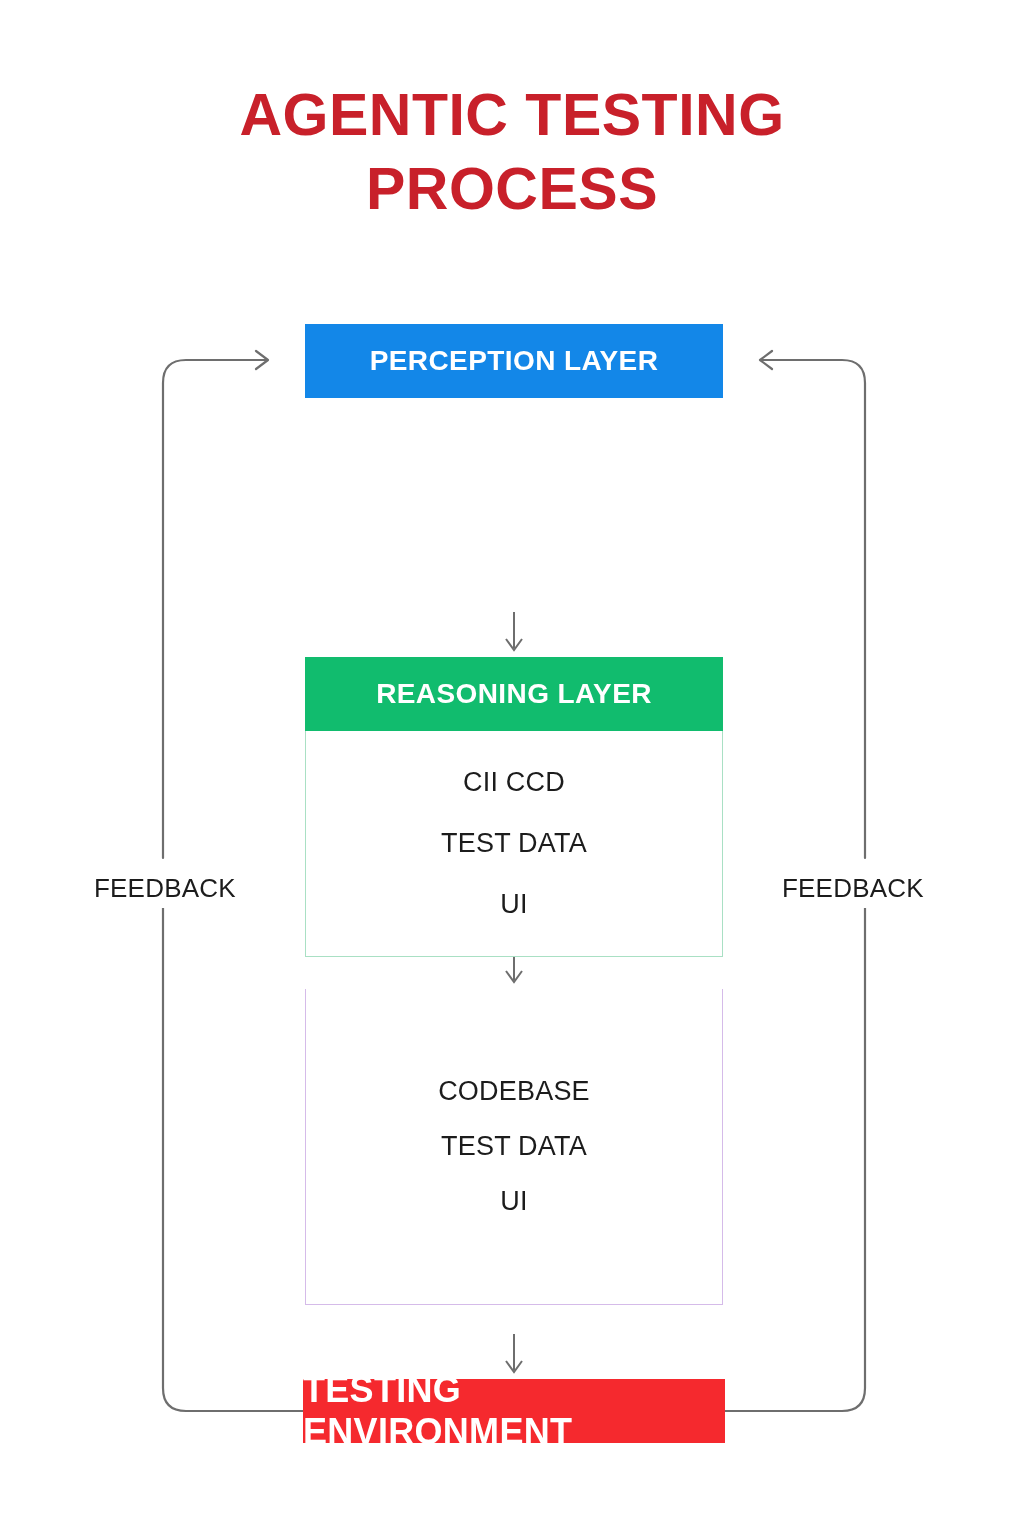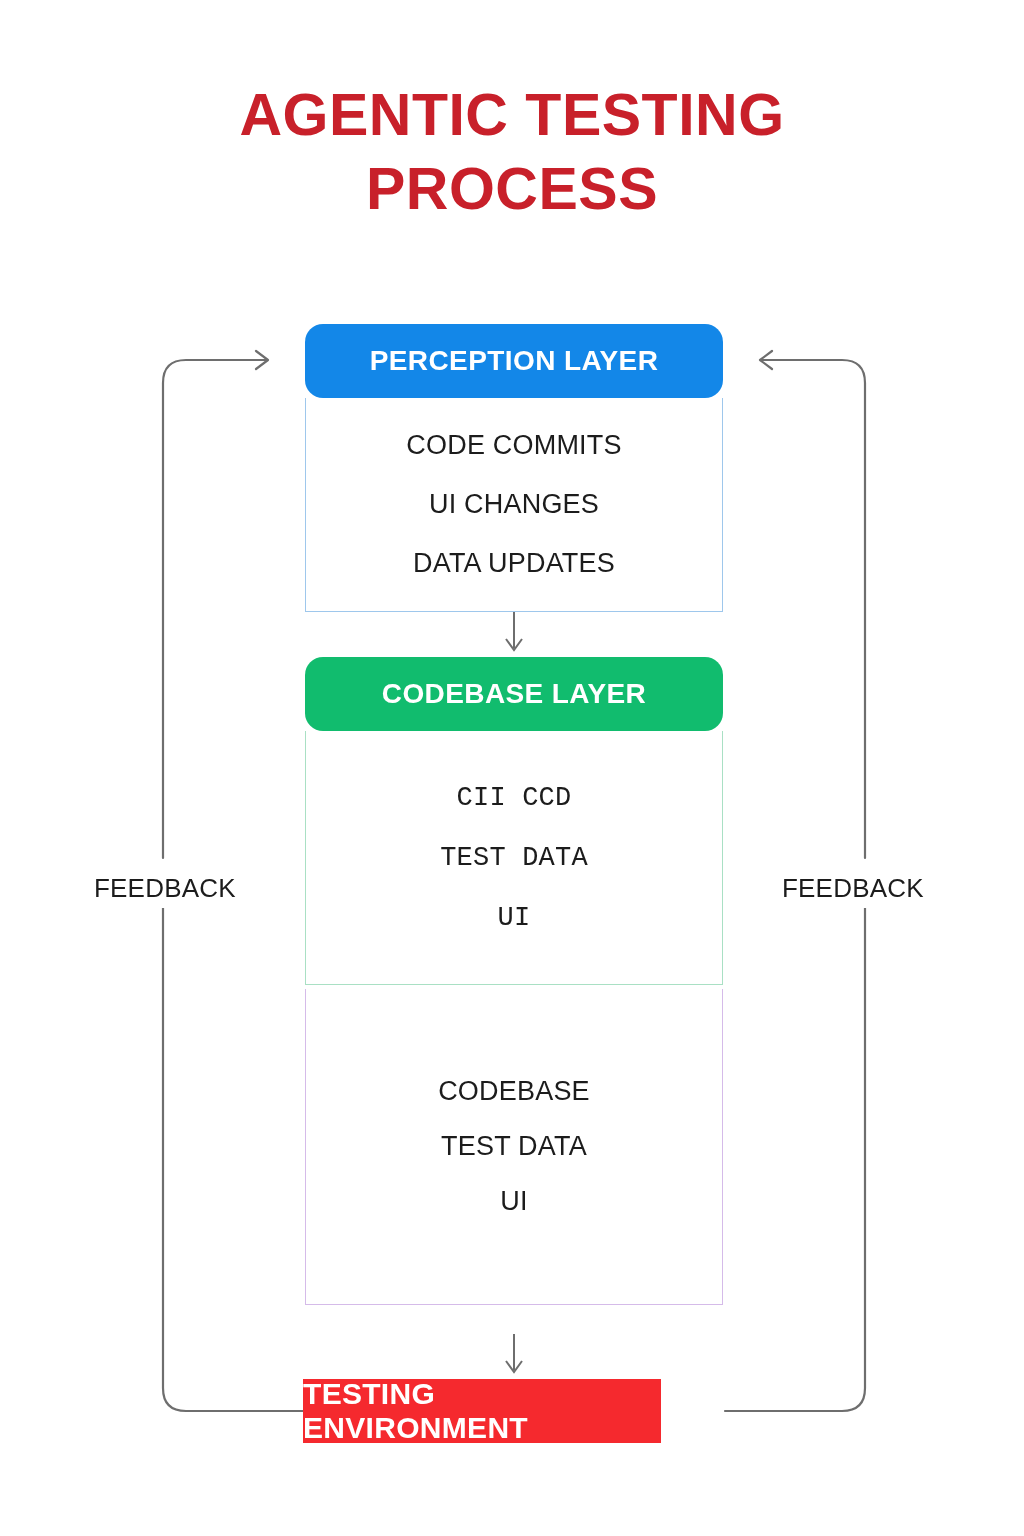--- a/index.html
+++ b/index.html
@@ -49,21 +49,20 @@
   }
   .layer-header {
     height: 74px;
     display: flex;
     align-items: center;
     justify-content: center;
     color: #ffffff;
     font-weight: 700;
     font-size: 28px;
     letter-spacing: 0.4px;
-    border-radius: 18px;
   }
   .layer-body {
     background: #ffffff;
     border-left: 1.5px solid;
     border-right: 1.5px solid;
     border-bottom: 1.5px solid;
     display: flex;
     flex-direction: column;
     align-items: center;
     justify-content: center;
@@ -83,48 +82,47 @@
     border-color: #9ec7ec;
     height: 214px;
   }
   #card-perception .layer-item { margin: 14px 0; }
 
   
   #card-reasoning { top: 657px; }
   #card-reasoning .layer-header { background: #11bc6e; }
   #card-reasoning .layer-body {
     border-color: #a9e0c4;
-    height: 254px;
-    font-family: Liberation Mono, monospace;
+    height: 226px;
   }
   #card-reasoning .layer-item { margin: 15px 0; }
 
   
   #card-action { top: 989px; }
   #card-action .layer-header { background: #a36fd2; }
   #card-action .layer-body {
     border-color: #d5bbe9;
     height: 316px;
   }
   #card-action .layer-item { margin: 12px 0; }
 
   
   #card-testing {
     position: absolute;
     left: 303px;
     top: 1379px;
-    width: 358px;
+    width: 422px;
     height: 64px;
     background: #f5292e;
     display: flex;
     align-items: center;
     justify-content: center;
     color: #ffffff;
     font-weight: 700;
-    font-size: 30px;
+    font-size: 36px;
     letter-spacing: 0.3px;
   }
 
   
   .feedback-label {
     position: absolute;
     font-size: 26px;
     color: #1c1c1c;
     letter-spacing: 0.2px;
     background: #ffffff;
@@ -176,29 +174,24 @@
 
     <g>
       <path d="M 725 1411 L 842 1411 Q 865 1411 865 1388 L 865 898" fill="none" stroke="#6e6e6e" stroke-width="2.2" stroke-linecap="round"></path>
       <path d="M 865 858 L 865 383 Q 865 360 842 360 L 762 360" fill="none" stroke="#6e6e6e" stroke-width="2.2" stroke-linecap="round"></path>
       <polyline points="772,351 760,360 772,369" fill="none" stroke="#6e6e6e" stroke-width="2.2" stroke-linecap="round" stroke-linejoin="round"></polyline>
     </g>
   </svg>
 
   <div class="layer-card" id="card-perception">
     <div class="layer-header">PERCEPTION LAYER</div>
-    <div class="layer-body">
-      <div class="layer-item">CODE COMMITS</div>
-      <div class="layer-item">UI CHANGES</div>
-      <div class="layer-item">DATA UPDATES</div>
-    </div>
   </div>
 
   <div class="layer-card" id="card-reasoning">
-    <div class="layer-header">CODEBASE LAYER</div>
+    <div class="layer-header">REASONING LAYER</div>
     <div class="layer-body">
       <div class="layer-item">CII CCD</div>
       <div class="layer-item">TEST DATA</div>
       <div class="layer-item">UI</div>
     </div>
   </div>
 
   <div class="layer-card" id="card-action">
     <div class="layer-body">
       <div class="layer-item">CODEBASE</div>

